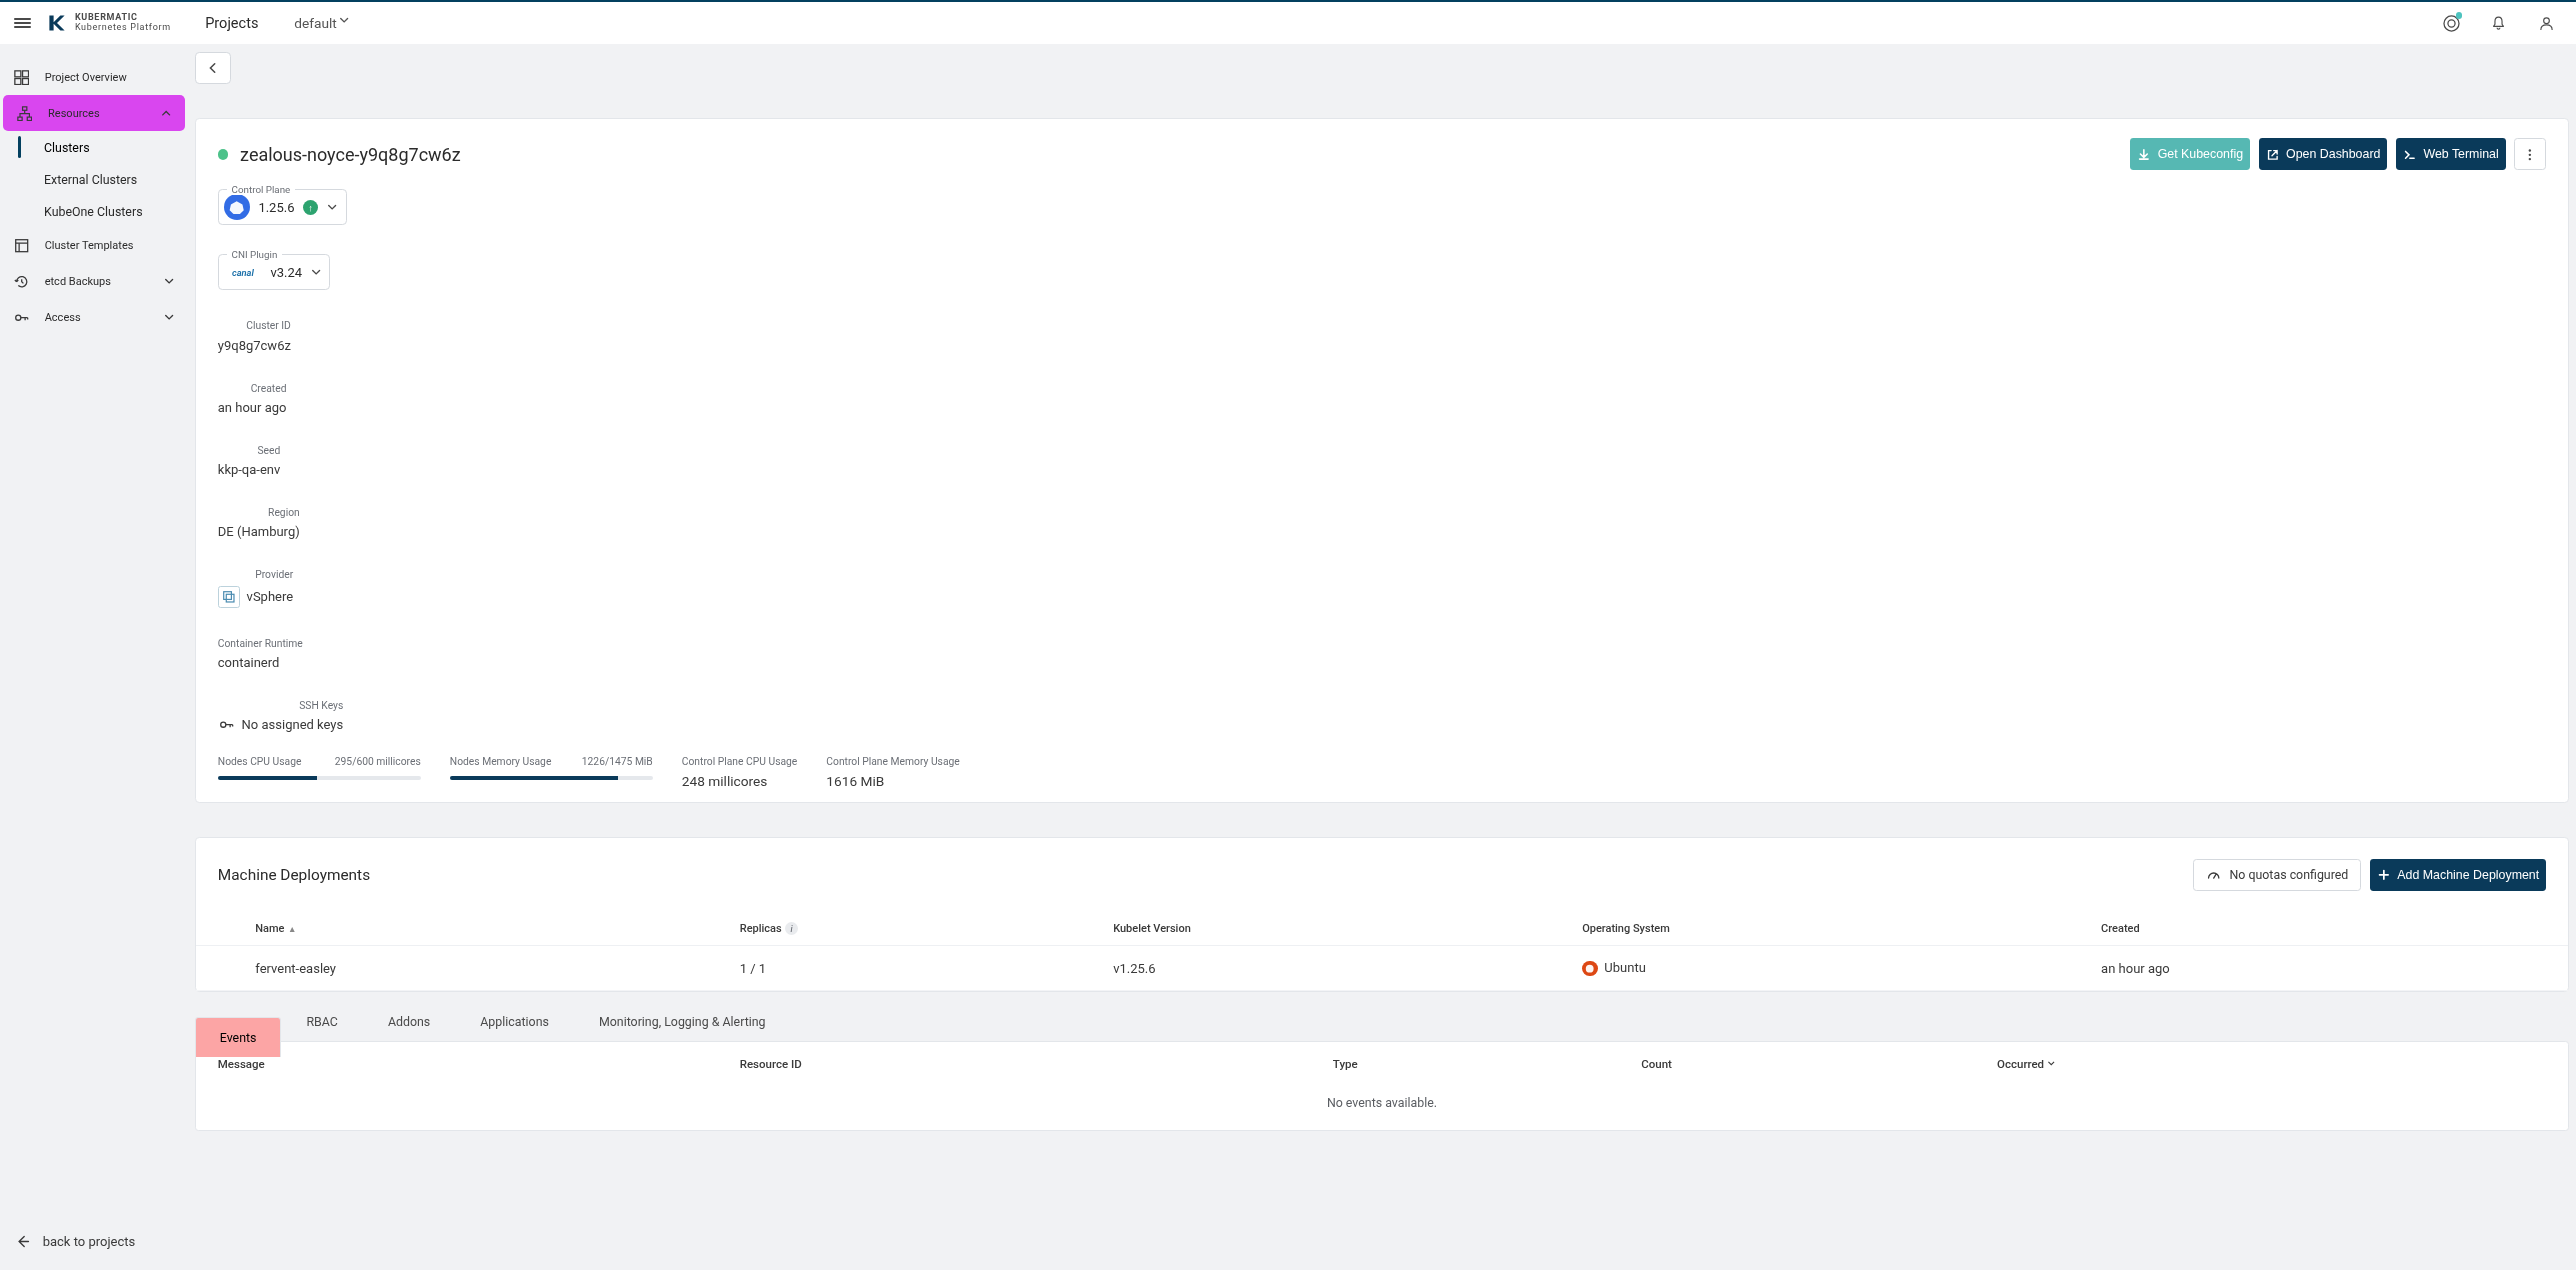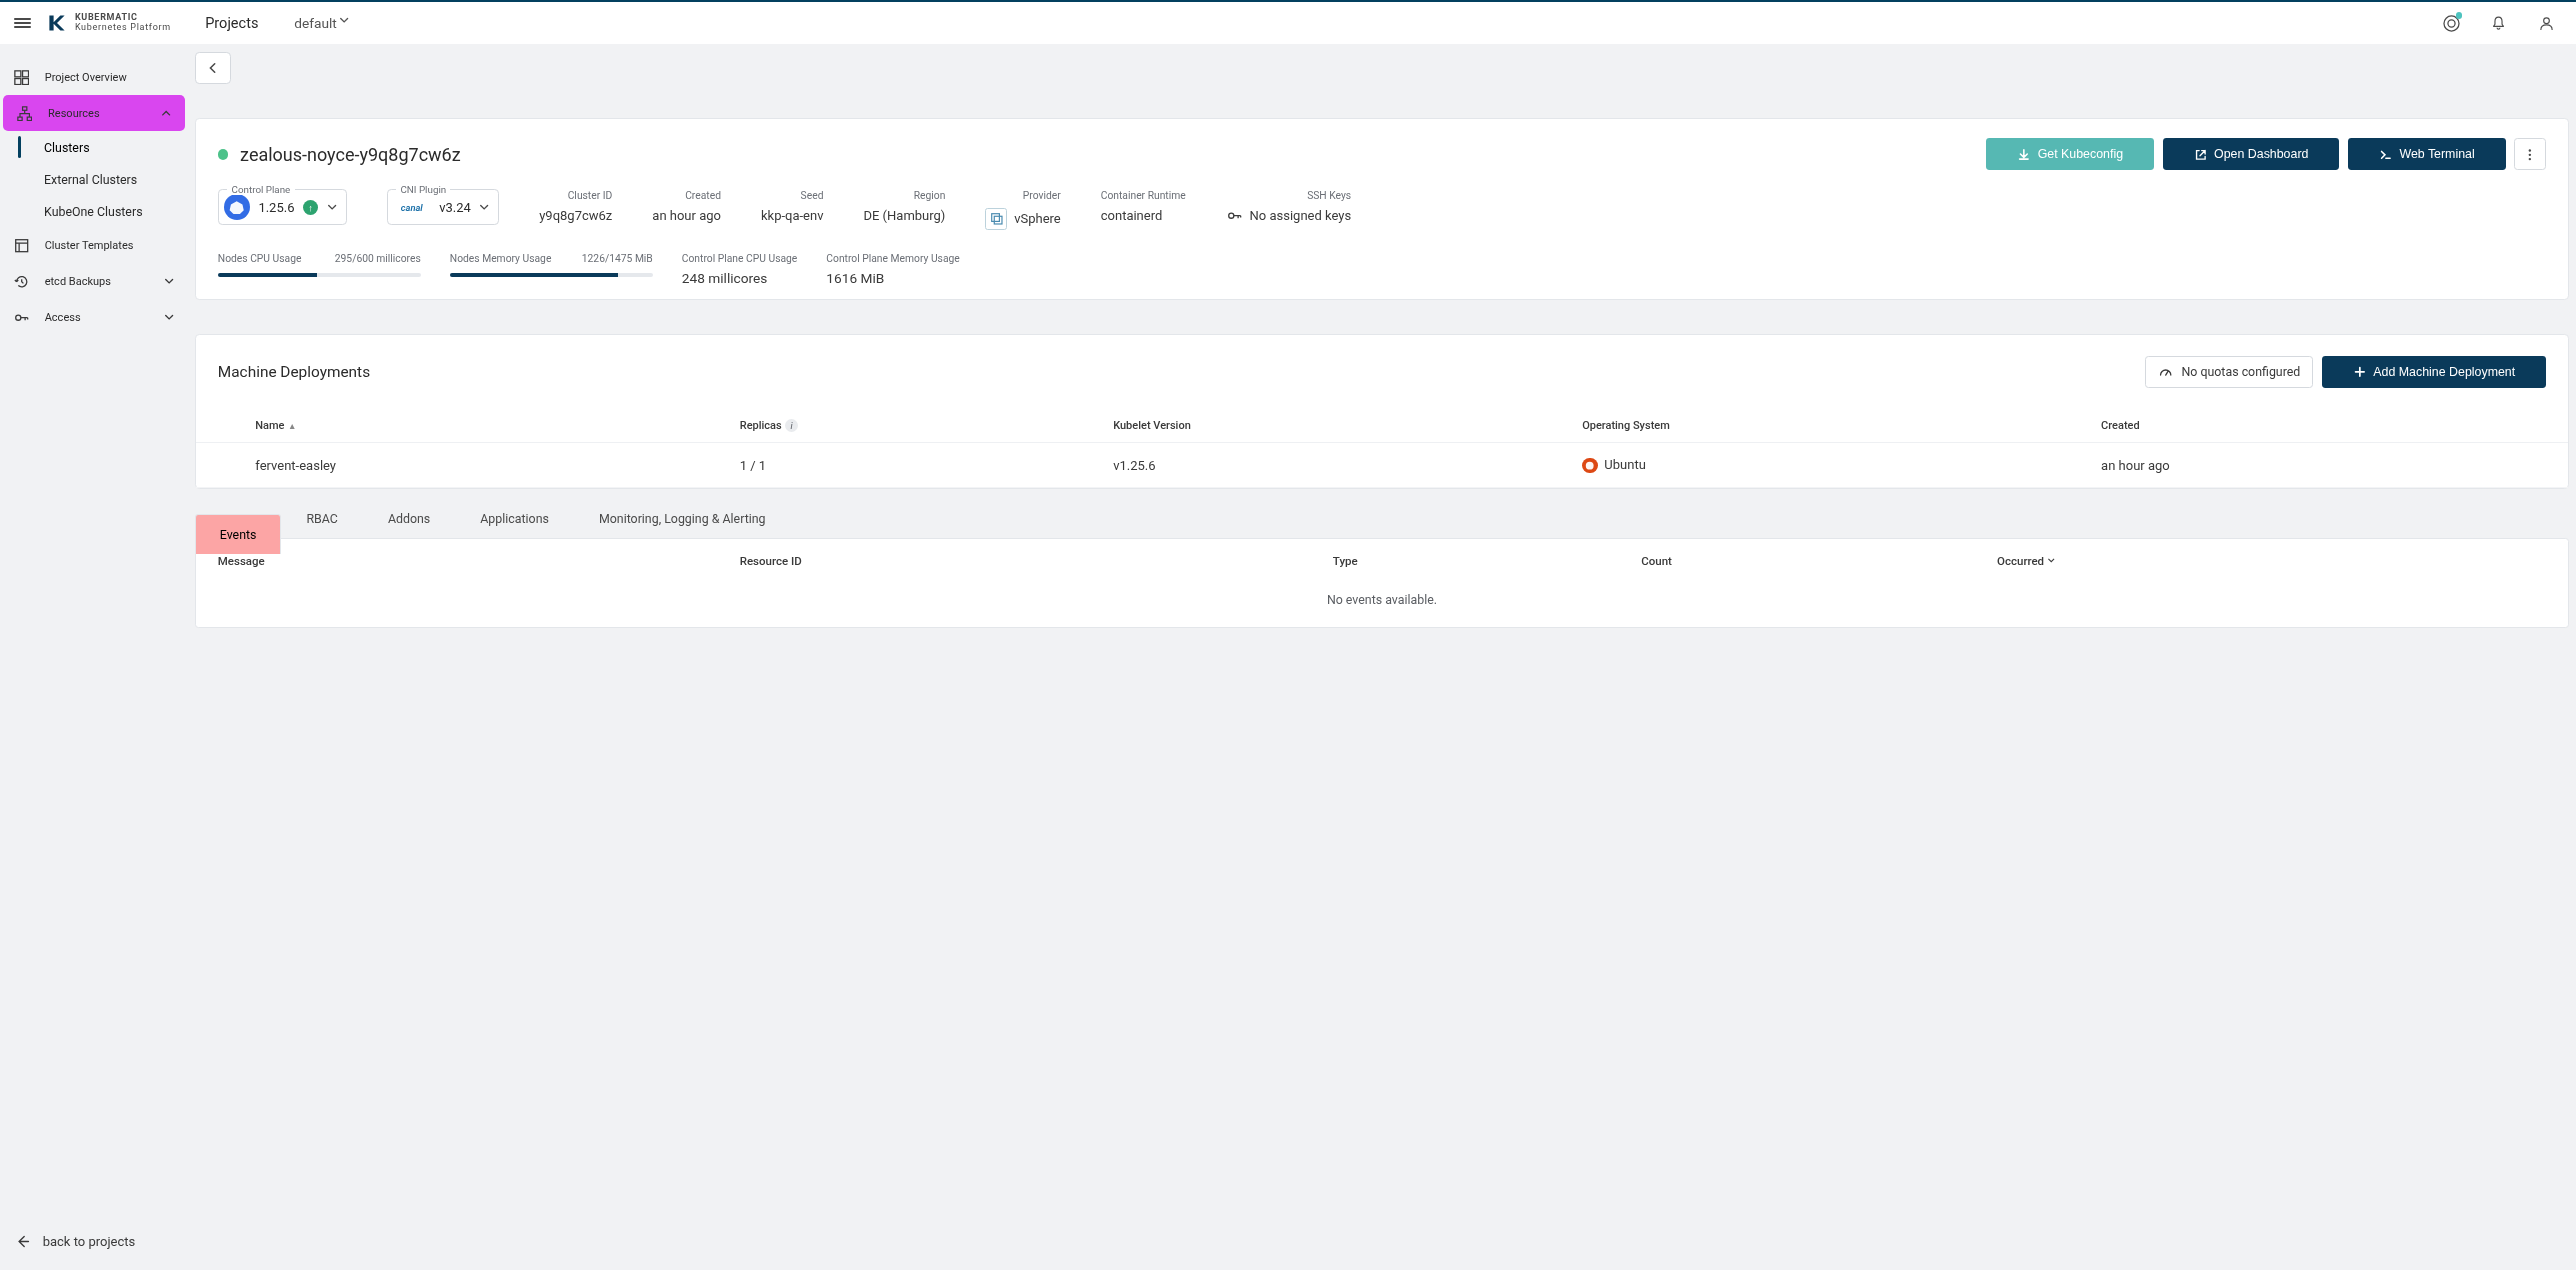--- a/index.html
+++ b/index.html
@@ -31,26 +31,26 @@
 
 .main { flex:1; padding: 6.8px 6.8px 17px 6.8px; }
 .back-btn { width: 36px; height: 32px; border:0.9px solid #d5d9de; background:#fff; border-radius:4.3px; display:flex; align-items:center; justify-content:center; cursor:pointer; margin: 1.7px 0 8.5px 0; }
 
 .card { background:#fff; border-radius:4.3px; border:0.9px solid #e3e6ea;margin-top:34px; }
 .cluster-card { padding: 19px 22px 0 22px; margin-bottom: 24px; }
 .cluster-head { display:flex; align-items:center; gap:12px; margin-bottom: 19px; }
 .status-dot { width:10.3px; height:10.3px; border-radius:50%; background:#4dc28a; flex:none; }
 .cluster-name { font-size: 18px; font-weight: 400; color:#2b2b2b; }
 .head-actions { margin-left:auto; display:flex; gap:8.5px; }
-.btn { height:32px; border-radius:3.4px; display:inline-flex; align-items:center; gap:6.8px; padding: 0 31px; font-size:12.4px; font-weight:500; cursor:pointer; border:none; }
+.btn { height:32px; border-radius:3.4px; display:inline-flex; align-items:center; gap:6.8px; padding: 0 7px; font-size:12.4px; font-weight:500; cursor:pointer; border:none; }
 .btn.teal { background:#56b8b3; color:#fff; }
 .btn.navy { background:#0a3a5a; color:#fff; }
 .icon-sq { width:32px; height:32px; border:0.9px solid #d5d9de; background:#fff; border-radius:3.4px; display:flex; align-items:center; justify-content:center; cursor:pointer; }
 
-.info-row-1 { display:flex; align-items:flex-start; gap: 40px; margin-bottom: 22px; flex-wrap:wrap; }
+.info-row-1 { display:flex; align-items:flex-start; gap: 29px; margin-bottom: 22px; flex-wrap:wrap;flex-direction:column; }
 .chip-box { border:0.9px solid #d5d9de; border-radius:4.3px; height:36px; display:flex; align-items:center; padding: 0 8.5px 0 5.1px; gap:8.5px; position:relative; }
 .chip-box .label { position:absolute; top:-6.8px; left:8.5px; background:#fff; padding:0 4.3px; font-size:9.8px; color:#6b6f76; }
 .k8s-badge { width:26px; height:26px; border-radius:50%; background:#326ce5; display:flex; align-items:center; justify-content:center; }
 .canal-badge { width:38px; text-align:center; font-size:9.4px; color:#1a6fa8; font-style:italic; font-weight:600; }
 .val { font-size:13px; color:#2b2b2b; }
 .up-ico { width:15.4px; height:15.4px; border-radius:50%; background:#2da36f; color:#fff; display:inline-flex; align-items:center; justify-content:center; font-size:9.4px;}
 
 .kv { display:flex; flex-direction:column; gap:5.1px;text-align:right; }
 .kv .k { font-size:10.3px; color:#6b6f76; }
 .kv .v { font-size:13px; color:#3a3a3a; display:flex; align-items:center; gap:6.8px; }

